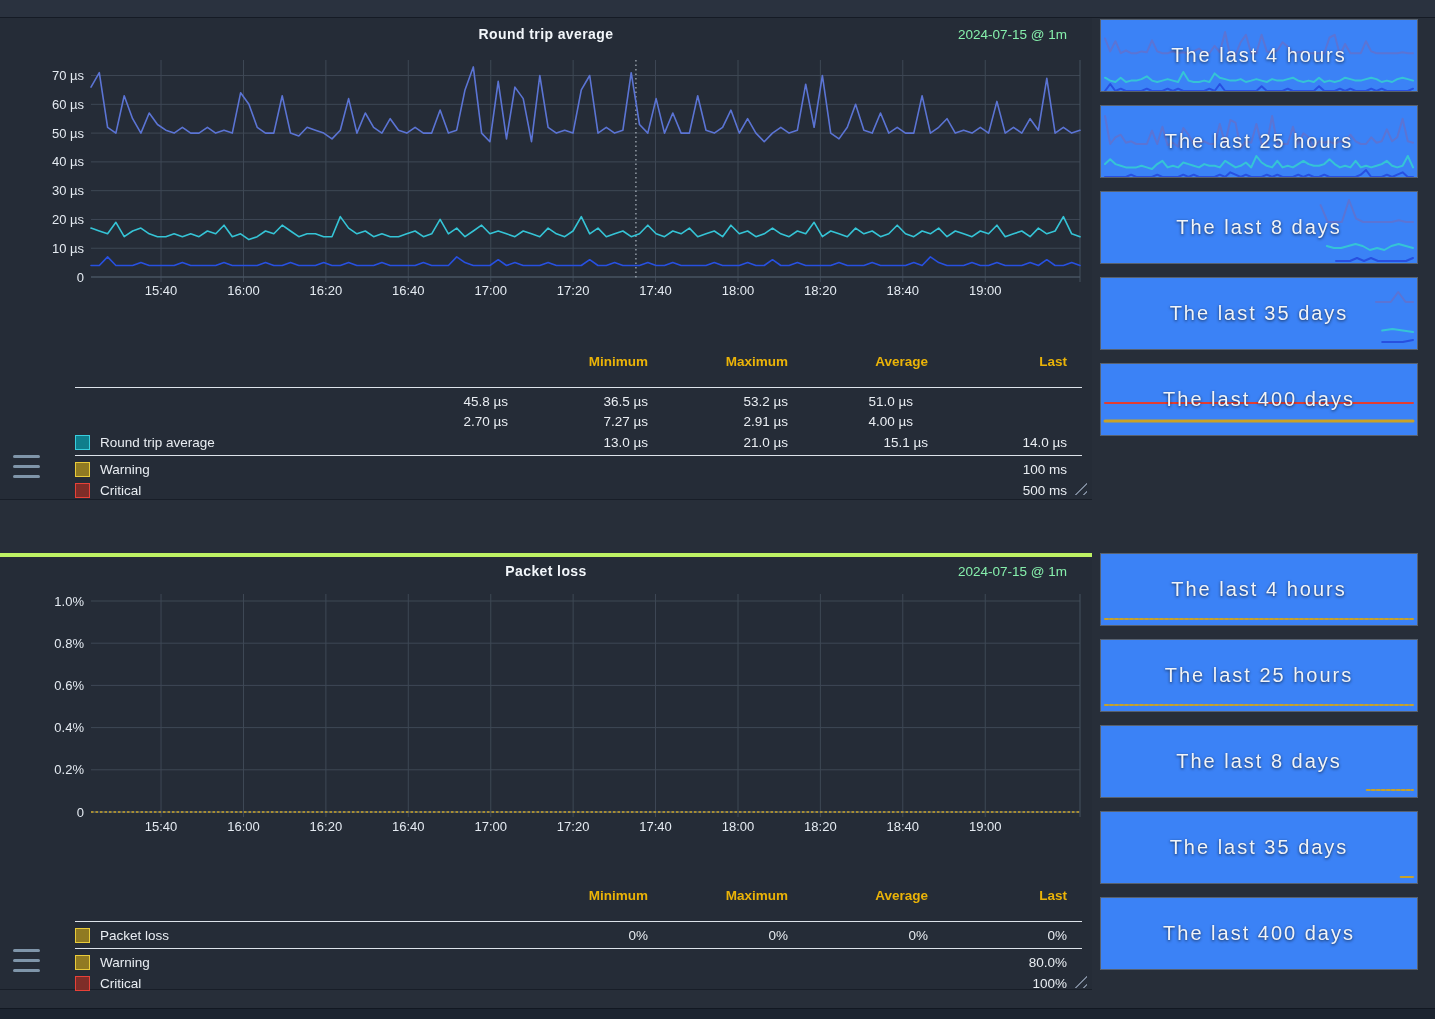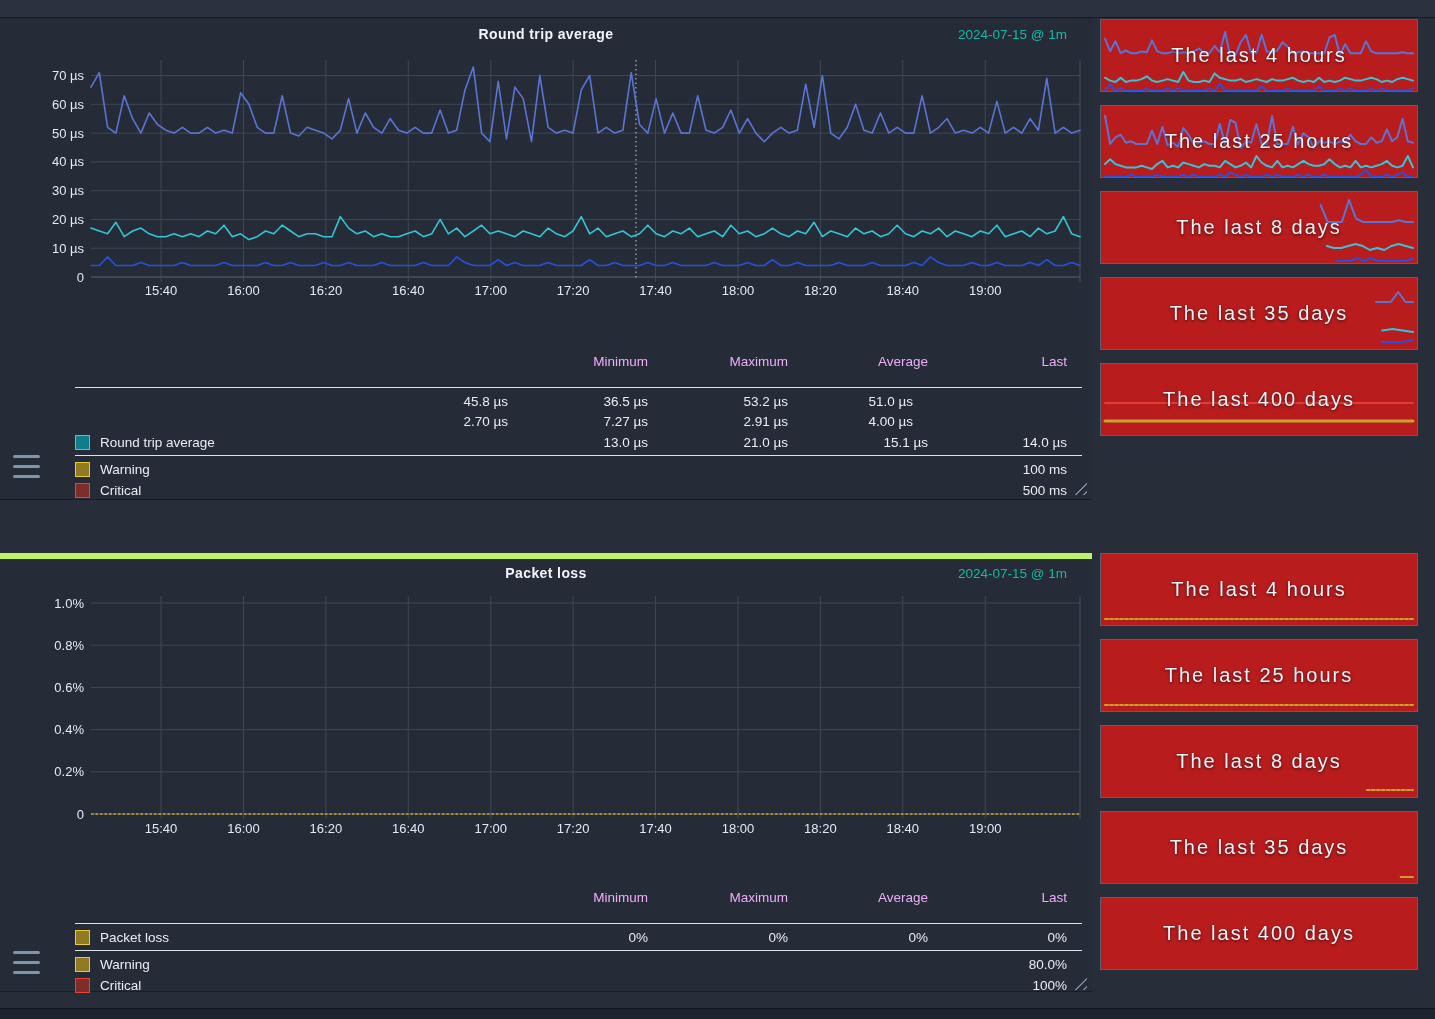--- a/index.html
+++ b/index.html
@@ -6,46 +6,46 @@
   #app{position:relative;width:1435px;height:1019px;overflow:hidden;
        background:#272e39;color:#e8edf3;
        font-family:"Liberation Sans","DejaVu Sans",sans-serif;}
   .strip-top{position:absolute;left:0;top:0;width:100%;height:17px;
        background:#2a323f;border-bottom:1px solid #151b25;}
   .strip-bottom{position:absolute;left:0;top:1008px;width:100%;height:11px;
        background:#1c2430;border-top:1px solid #121822;}
   .panel{position:absolute;left:0;width:1092px;background:#252c37;
        border-bottom:1px solid #181e28;}
   #panel-rt{top:18px;height:481px;}
-  #panel-pl{top:553px;height:432px;border-top:6px solid #bef264;}
+  #panel-pl{top:553px;height:432px;border-top:4px solid #bef264;}
   .chart-title{position:absolute;left:0;width:1092px;text-align:center;
        font-weight:bold;font-size:14px;letter-spacing:.4px;color:#f2f6fa;}
-  .chart-timestamp{position:absolute;right:25px;font-size:13.5px;color:#14b8a6;}
+  .chart-timestamp{position:absolute;right:25px;font-size:13.5px;color:#86efac;}
   .chart-svg{position:absolute;left:0;}
   .chart-svg text{font-family:"Liberation Sans","DejaVu Sans",sans-serif;}
   .legend{position:absolute;left:75px;width:1007px;font-size:13.5px;color:#e9edf2;}
   .lg-grid{display:grid;grid-template-columns:433px 140px 140px 140px 154px;align-items:center;}
-  .lg-head{height:33px;align-items:start;padding-top:2px;font-weight:normal;
-       border-bottom:1px solid #dde3ea;color:#f0abfc;}
+  .lg-head{height:33px;align-items:start;padding-top:2px;font-weight:bold;
+       border-bottom:1px solid #dde3ea;color:#eab308;}
   .series-wrap{border-bottom:1px solid #dde3ea;padding:3px 0 2px 0;}
   .alerts-wrap{padding-top:4px;}
   .lg-row{height:20.5px;}
   .num{text-align:right;}
   .last-col{padding-right:15px;}
   .lbl-cell{display:flex;align-items:center;}
   .swatch{display:inline-block;width:13px;height:13px;border:1px solid;
        margin-right:10px;flex:0 0 13px;}
   .burger{position:absolute;left:13px;width:28px;height:26px;cursor:pointer;}
   .burger i{display:block;width:27px;height:3px;border-radius:2px;
        background:#7f95a9;margin-bottom:7px;}
   .handle{position:absolute;width:18px;height:18px;cursor:nwse-resize;
        background:repeating-linear-gradient(135deg,#7a8698 0 1.5px,transparent 1.5px 5.5px);
        clip-path:polygon(100% 0,100% 100%,0 100%);}
   .thumb{position:absolute;left:1100px;width:318px;height:73px;box-sizing:border-box;
-       background:#b91c1c;border:1px solid #57616f;cursor:pointer;}
+       background:#3b82f6;border:1px solid #57616f;cursor:pointer;}
   .thumb svg{position:absolute;left:0;top:0;}
   .thumb-label{position:absolute;inset:0;display:flex;align-items:center;justify-content:center;
        font-size:20px;letter-spacing:2px;color:#f1f4f8;
        text-shadow:0 1px 3px rgba(10,14,20,.75);pointer-events:none;}
 </style>
 </head>
 <body>
 
 <div id="app">
   <div class="strip-top"></div>

